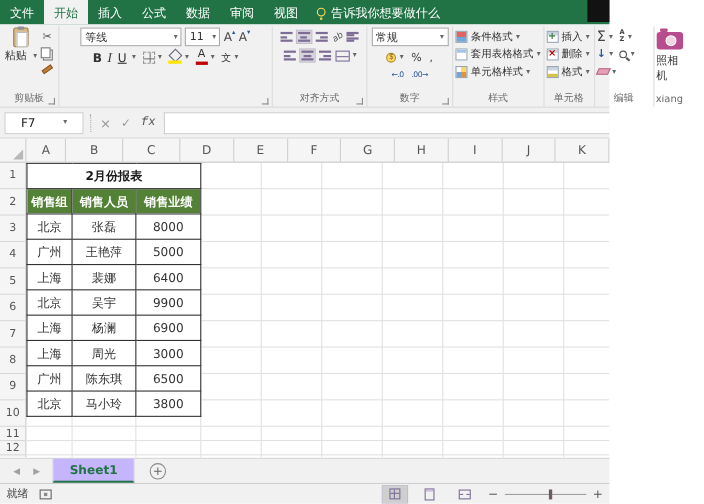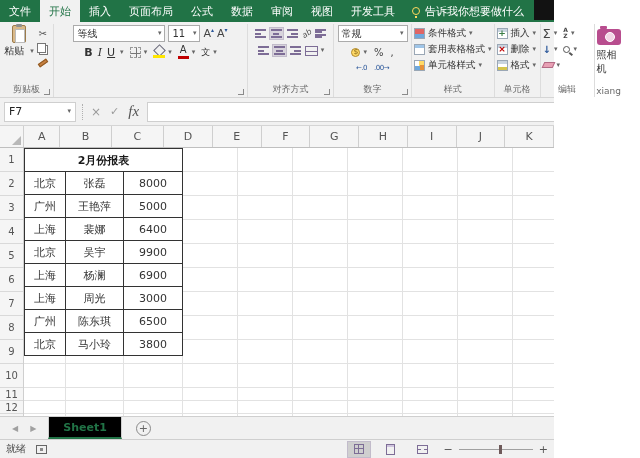--- a/index.html
+++ b/index.html
@@ -122,26 +122,26 @@
   .g-cam{flex:1 1 48px;border-right:none}
   .camicon{width:24px;height:16px;background:#b84d8e;border-radius:3px;position:relative;margin-top:4px}
   .camicon::before{content:"";position:absolute;left:8px;top:3px;width:8px;height:8px;background:#f3d6e6;border:1px solid #fff;border-radius:50%}
   .camicon::after{content:"";position:absolute;left:3px;top:-3px;width:7px;height:3px;background:#b84d8e;border-radius:1px}
   .camlabel{font-size:10px;color:#333;margin-top:2px}
 
   
   .fbar{height:28px;flex:0 0 28px;background:var(--ribbon-bg);display:flex;align-items:center;
         padding:0 0 0 4px;border-bottom:1px solid var(--line)}
   .namebox{width:72px;height:20px;background:#fff;border:1px solid #cfcfcf;display:flex;
-           align-items:center;justify-content:space-between;padding:0 4px;font-size:11px;color:#222}
+           align-items:center;justify-content:space-between;padding:0 14px;font-size:11px;color:#222}
   .fbar-sep{width:1px;height:16px;border-left:1px dotted #b0b0b0;margin:0 6px}
   .fbtns{display:flex;align-items:center;gap:9px;padding:0 8px 0 2px;color:#9a9a9a}
   .fbtn-x{font-size:12px}
   .fbtn-ok{font-size:11px}
-  .fxg{font-style:italic;font-family:Liberation Serif, serif;color:#555;font-size:15px}
+  .fxg{font-style:italic;font-family:Liberation Mono, monospace;color:#555;font-size:11px}
   .finput{flex:1;height:20px;background:#fff;border:1px solid #cfcfcf;border-right:none;color:#222;
           display:flex;align-items:center;padding:0 4px}
 
   
   .colh{height:22px;flex:0 0 22px;background:#f5f5f5;border-bottom:1px solid #bfbfbf;display:flex}
   .corner{width:24px;flex:0 0 24px;border-right:1px solid #cfcfcf;position:relative}
   .corner::after{content:"";position:absolute;right:2px;bottom:2px;border-style:solid;
                  border-width:0 0 9px 9px;border-color:transparent transparent #b8b8b8 transparent}
   .ch{border-right:1px solid #cfcfcf;display:flex;align-items:center;justify-content:center;
       color:#555;font-size:11px}
@@ -165,21 +165,21 @@
   .data-table{position:absolute;left:0;top:0;border-collapse:collapse;background:#fff;table-layout:fixed}
   .data-table td{border:1px solid #333;height:23px;padding:0;text-align:center;
                  font-size:11px;color:#333;background:#fff;overflow:hidden;white-space:nowrap}
   .data-table td.title{font-weight:bold;color:#1a1a1a}
   .data-table td.ghead{background:var(--hdr-green);color:#fff;font-weight:bold}
 
   
   .sheetbar{height:23px;flex:0 0 23px;background:var(--ribbon-bg);border-top:1px solid #cfcfcf;
             display:flex;align-items:stretch}
   .navarrs{display:flex;align-items:center;gap:12px;padding:0 12px;color:#a0a0a0;font-size:8px}
-  .stab{background:#000000;display:flex;align-items:center;padding:0 14px;color:var(--excel-green);
+  .stab{background:#c4b5fd;display:flex;align-items:center;padding:0 14px;color:var(--excel-green);
         font-weight:bold;font-size:11px;border-left:1px solid #d0d0d0;border-right:1px solid #d0d0d0;
         border-bottom:2px solid var(--excel-green)}
   .addsheet{width:15px;height:15px;border:1px solid #8a8a8a;border-radius:50%;align-self:center;
             margin-left:14px;display:flex;align-items:center;justify-content:center;
             color:#666;font-size:11px;line-height:1}
 
   
   .statusbar{height:19px;flex:0 0 19px;background:var(--ribbon-bg);border-top:1px solid #cfcfcf;
              display:flex;align-items:center;padding:0 6px;font-size:10px;color:#444;gap:10px}
   .macroicon{width:11px;height:9px;border:1px solid #666;position:relative}
@@ -200,26 +200,24 @@
 </style>
 </head>
 <body>
 
 <div class="app">
 
   <div class="tabbar">
     <div class="tab">文件</div>
     <div class="tab active">开始</div>
     <div class="tab">插入</div>
-    <div class="tab">页面布局</div>
     <div class="tab">公式</div>
     <div class="tab">数据</div>
     <div class="tab">审阅</div>
     <div class="tab">视图</div>
-    <div class="tab">开发工具</div>
     <div class="tellme">
       <span class="bulb"></span>
       <span>告诉我你想要做什么</span>
     </div>
     <div class="cornerbox"></div>
   </div>
 
   <div class="ribbon">
 
     <div class="group g-clip">
@@ -518,20 +516,25 @@
         <colgroup>
             <col style="width:41px">
             <col style="width:58px">
             <col style="width:59px">
           </colgroup>
         <tbody>
           <tr>
             <td class="title" colspan="3">2月份报表</td>
           </tr>
           <tr>
+            <td class="ghead">销售组</td>
+            <td class="ghead">销售人员</td>
+            <td class="ghead">销售业绩</td>
+          </tr>
+          <tr>
             <td>北京</td>
             <td>张磊</td>
             <td>8000</td>
           </tr>
           <tr>
             <td>广州</td>
             <td>王艳萍</td>
             <td>5000</td>
           </tr>
           <tr>

